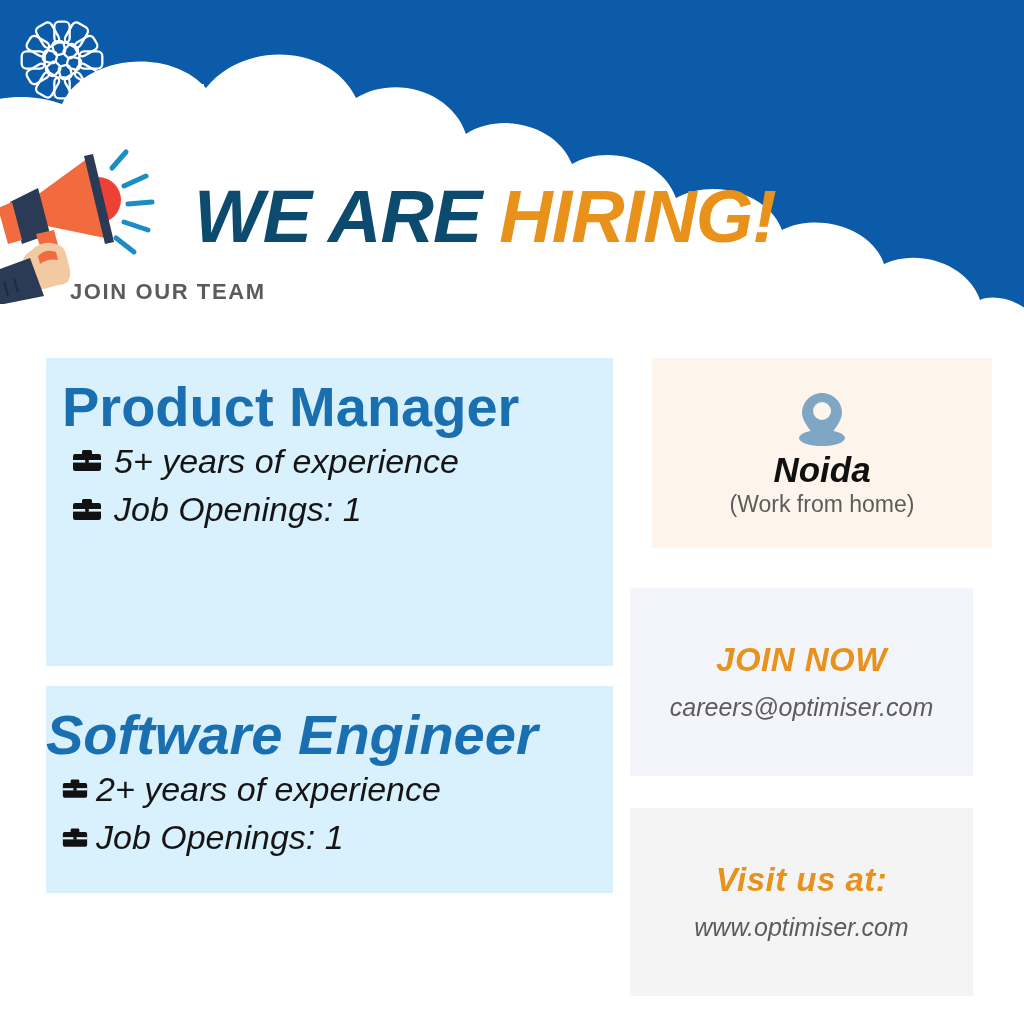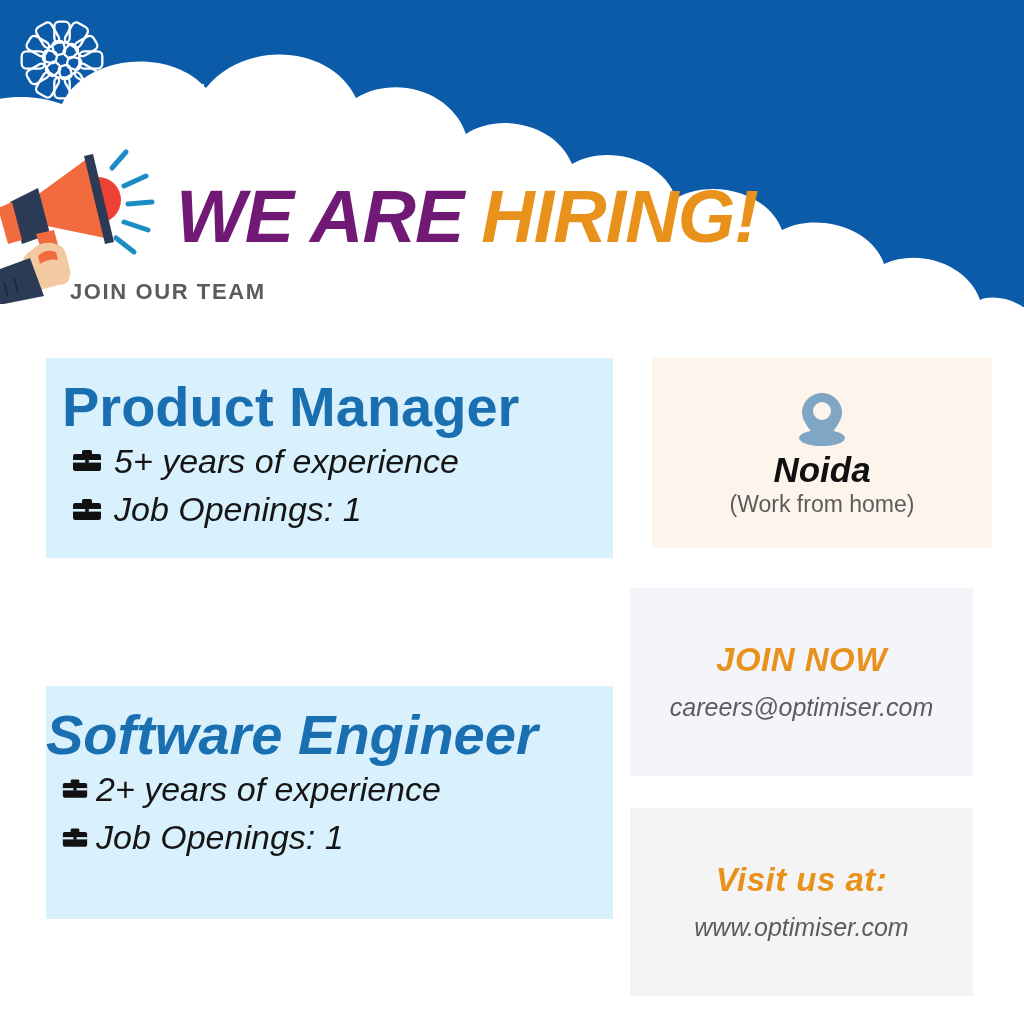--- a/index.html
+++ b/index.html
@@ -59,42 +59,42 @@
   .headline {
     position: absolute;
     left: 176px; top: 180px;
     font-size: 74px;
     font-weight: bold;
     font-style: italic;
     letter-spacing: -1px;
     white-space: nowrap;
     line-height: 1;
   }
-  .headline .we-are { color: #701a75; }
+  .headline .we-are { color: #0c4a6e; margin-left: 18px; }
   .headline .hiring { color: #E8911B; margin-left: 18px; }
 
   .subhead {
     position: absolute;
     left: 70px; top: 279px;
     font-size: 22px;
     font-weight: bold;
     letter-spacing: 1.6px;
     color: #5B5B5B;
     white-space: nowrap;
   }
 
   
   .card { position: absolute; box-sizing: border-box; }
 
   .job-card {
     background: #D9F0FD;
     padding: 20px 0 18px 0;
   }
-  #job-card-1 { left: 46px;  top: 358px; width: 567px; height: 200px; }
-  #job-card-2 { left: 46px;  top: 686px; width: 567px; height: 233px; }
+  #job-card-1 { left: 46px;  top: 358px; width: 567px; height: 308px; }
+  #job-card-2 { left: 46px;  top: 686px; width: 567px; height: 207px; }
 
   .job-title {
     color: #1A6FB0;
     font-size: 56px;
     font-weight: bold;
     line-height: 1.02;
     margin: 0 0 2px 0;
     padding-left: 16px;
     white-space: nowrap;
   }

